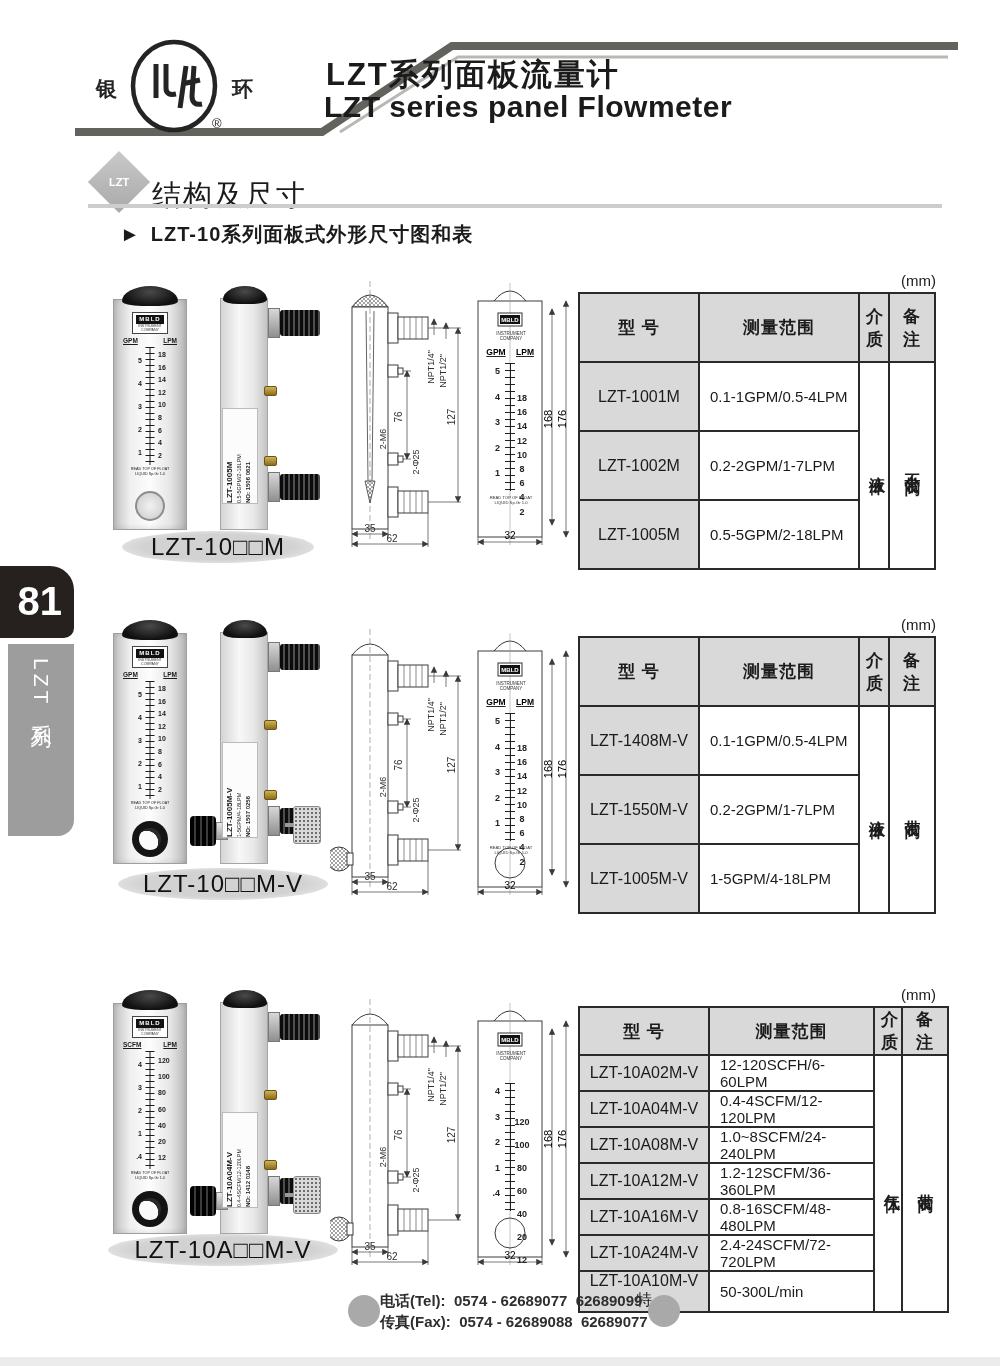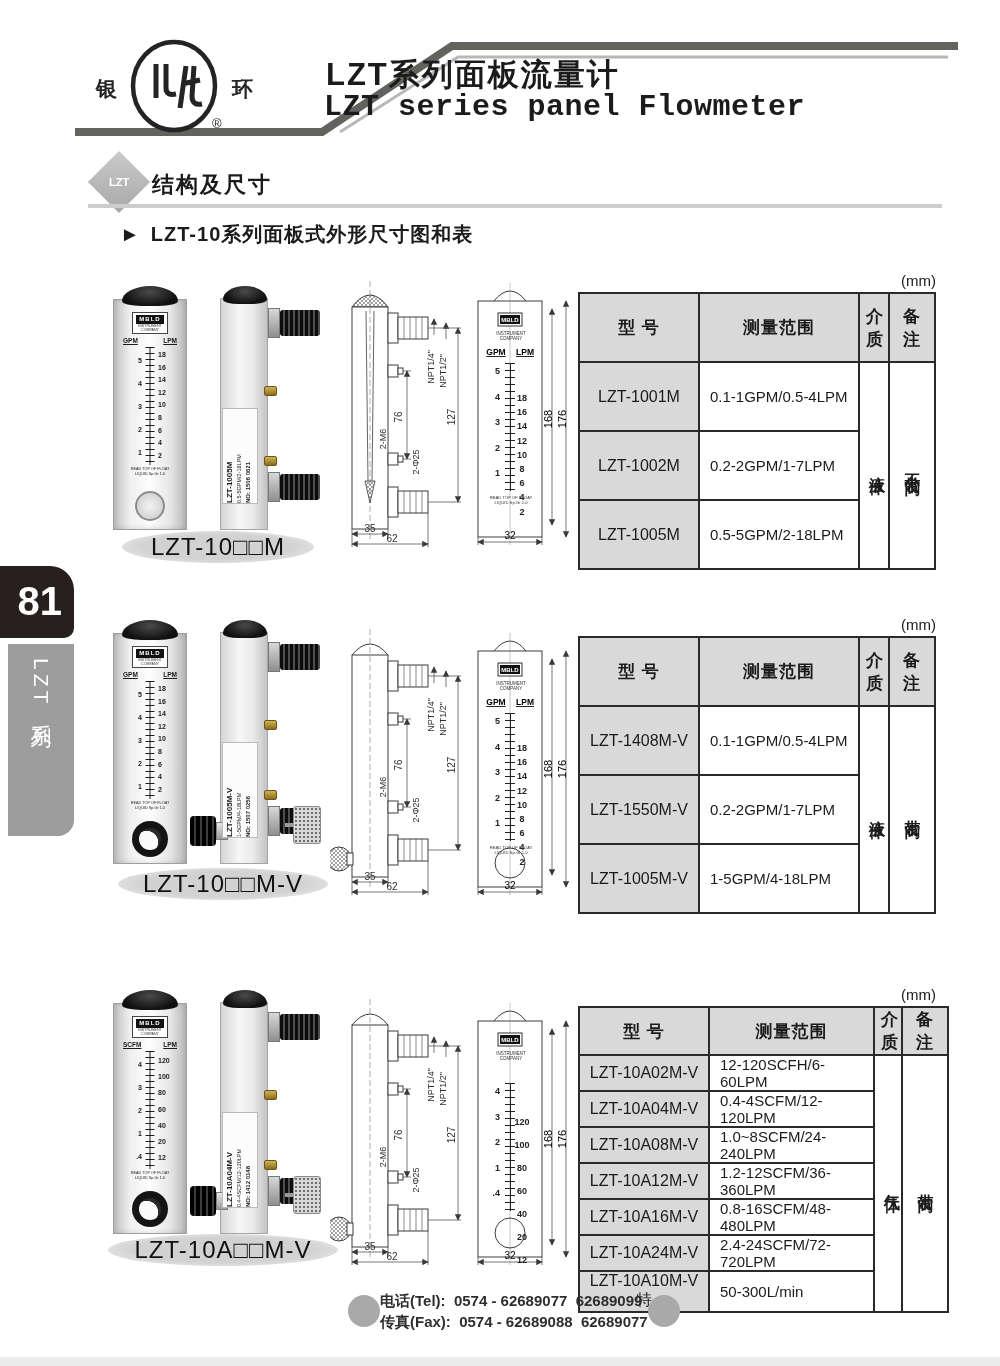--- a/index.html
+++ b/index.html
@@ -3,29 +3,29 @@
 <meta charset="utf-8">
 <style>
   * { margin:0; padding:0; box-sizing:border-box; }
   html,body { background:#fff; }
   body { font-family:"Liberation Sans", sans-serif; color:#1b1b1b; }
   .page { position:relative; width:1000px; height:1366px; margin:0 auto; background:#fff; overflow:hidden; }
 
   
   .hdr-lines { position:absolute; left:0; top:0; width:1000px; height:150px; }
   .title-cn { position:absolute; left:326px; top:54px; font-size:31px; font-weight:bold; letter-spacing:2px; }
-  .title-en { position:absolute; left:324px; top:90px; font-size:30px; font-weight:bold; letter-spacing:0.5px;font-family:Liberation Mono, monospace; }
+  .title-en { position:absolute; left:324px; top:90px; font-size:30px; font-weight:bold; letter-spacing:0.5px; }
   .logo { position:absolute; left:82px; top:36px; width:190px; height:100px; }
 
   
   .badge { position:absolute; left:97px; top:160px; width:44px; height:44px;
            background:linear-gradient(135deg,#c9c9c9,#a9a9a9); transform:rotate(45deg);
            display:flex; align-items:center; justify-content:center; }
   .badge span { transform:rotate(-45deg); color:#fff; font-size:11px; font-weight:bold; }
-  .sec-title { position:absolute; left:152px; top:170px; font-size:22px; font-weight:bold; letter-spacing:2px; }
+  .sec-title { position:absolute; left:152px; top:176px; font-size:29px; font-weight:normal; letter-spacing:2px; }
   .sec-rule { position:absolute; left:88px; top:204px; width:854px; height:4px; background:#cdcdcd; }
   .sub-title { position:absolute; left:120px; top:221px; font-size:20px; font-weight:bold; letter-spacing:1px; }
   .sub-title .arr { margin-right:10px; }
 
   
   .tab-black { position:absolute; left:0; top:566px; width:74px; height:72px; background:#26211e;
                border-radius:0 24px 10px 0; color:#fff; font-size:40px; font-weight:bold;
                text-align:right; line-height:70px; padding-right:12px; }
   .tab-gray { position:absolute; left:8px; top:644px; width:66px; height:192px; background:#9d9d9d;
               border-radius:0 0 16px 0; display:flex; align-items:flex-start; justify-content:center; }

